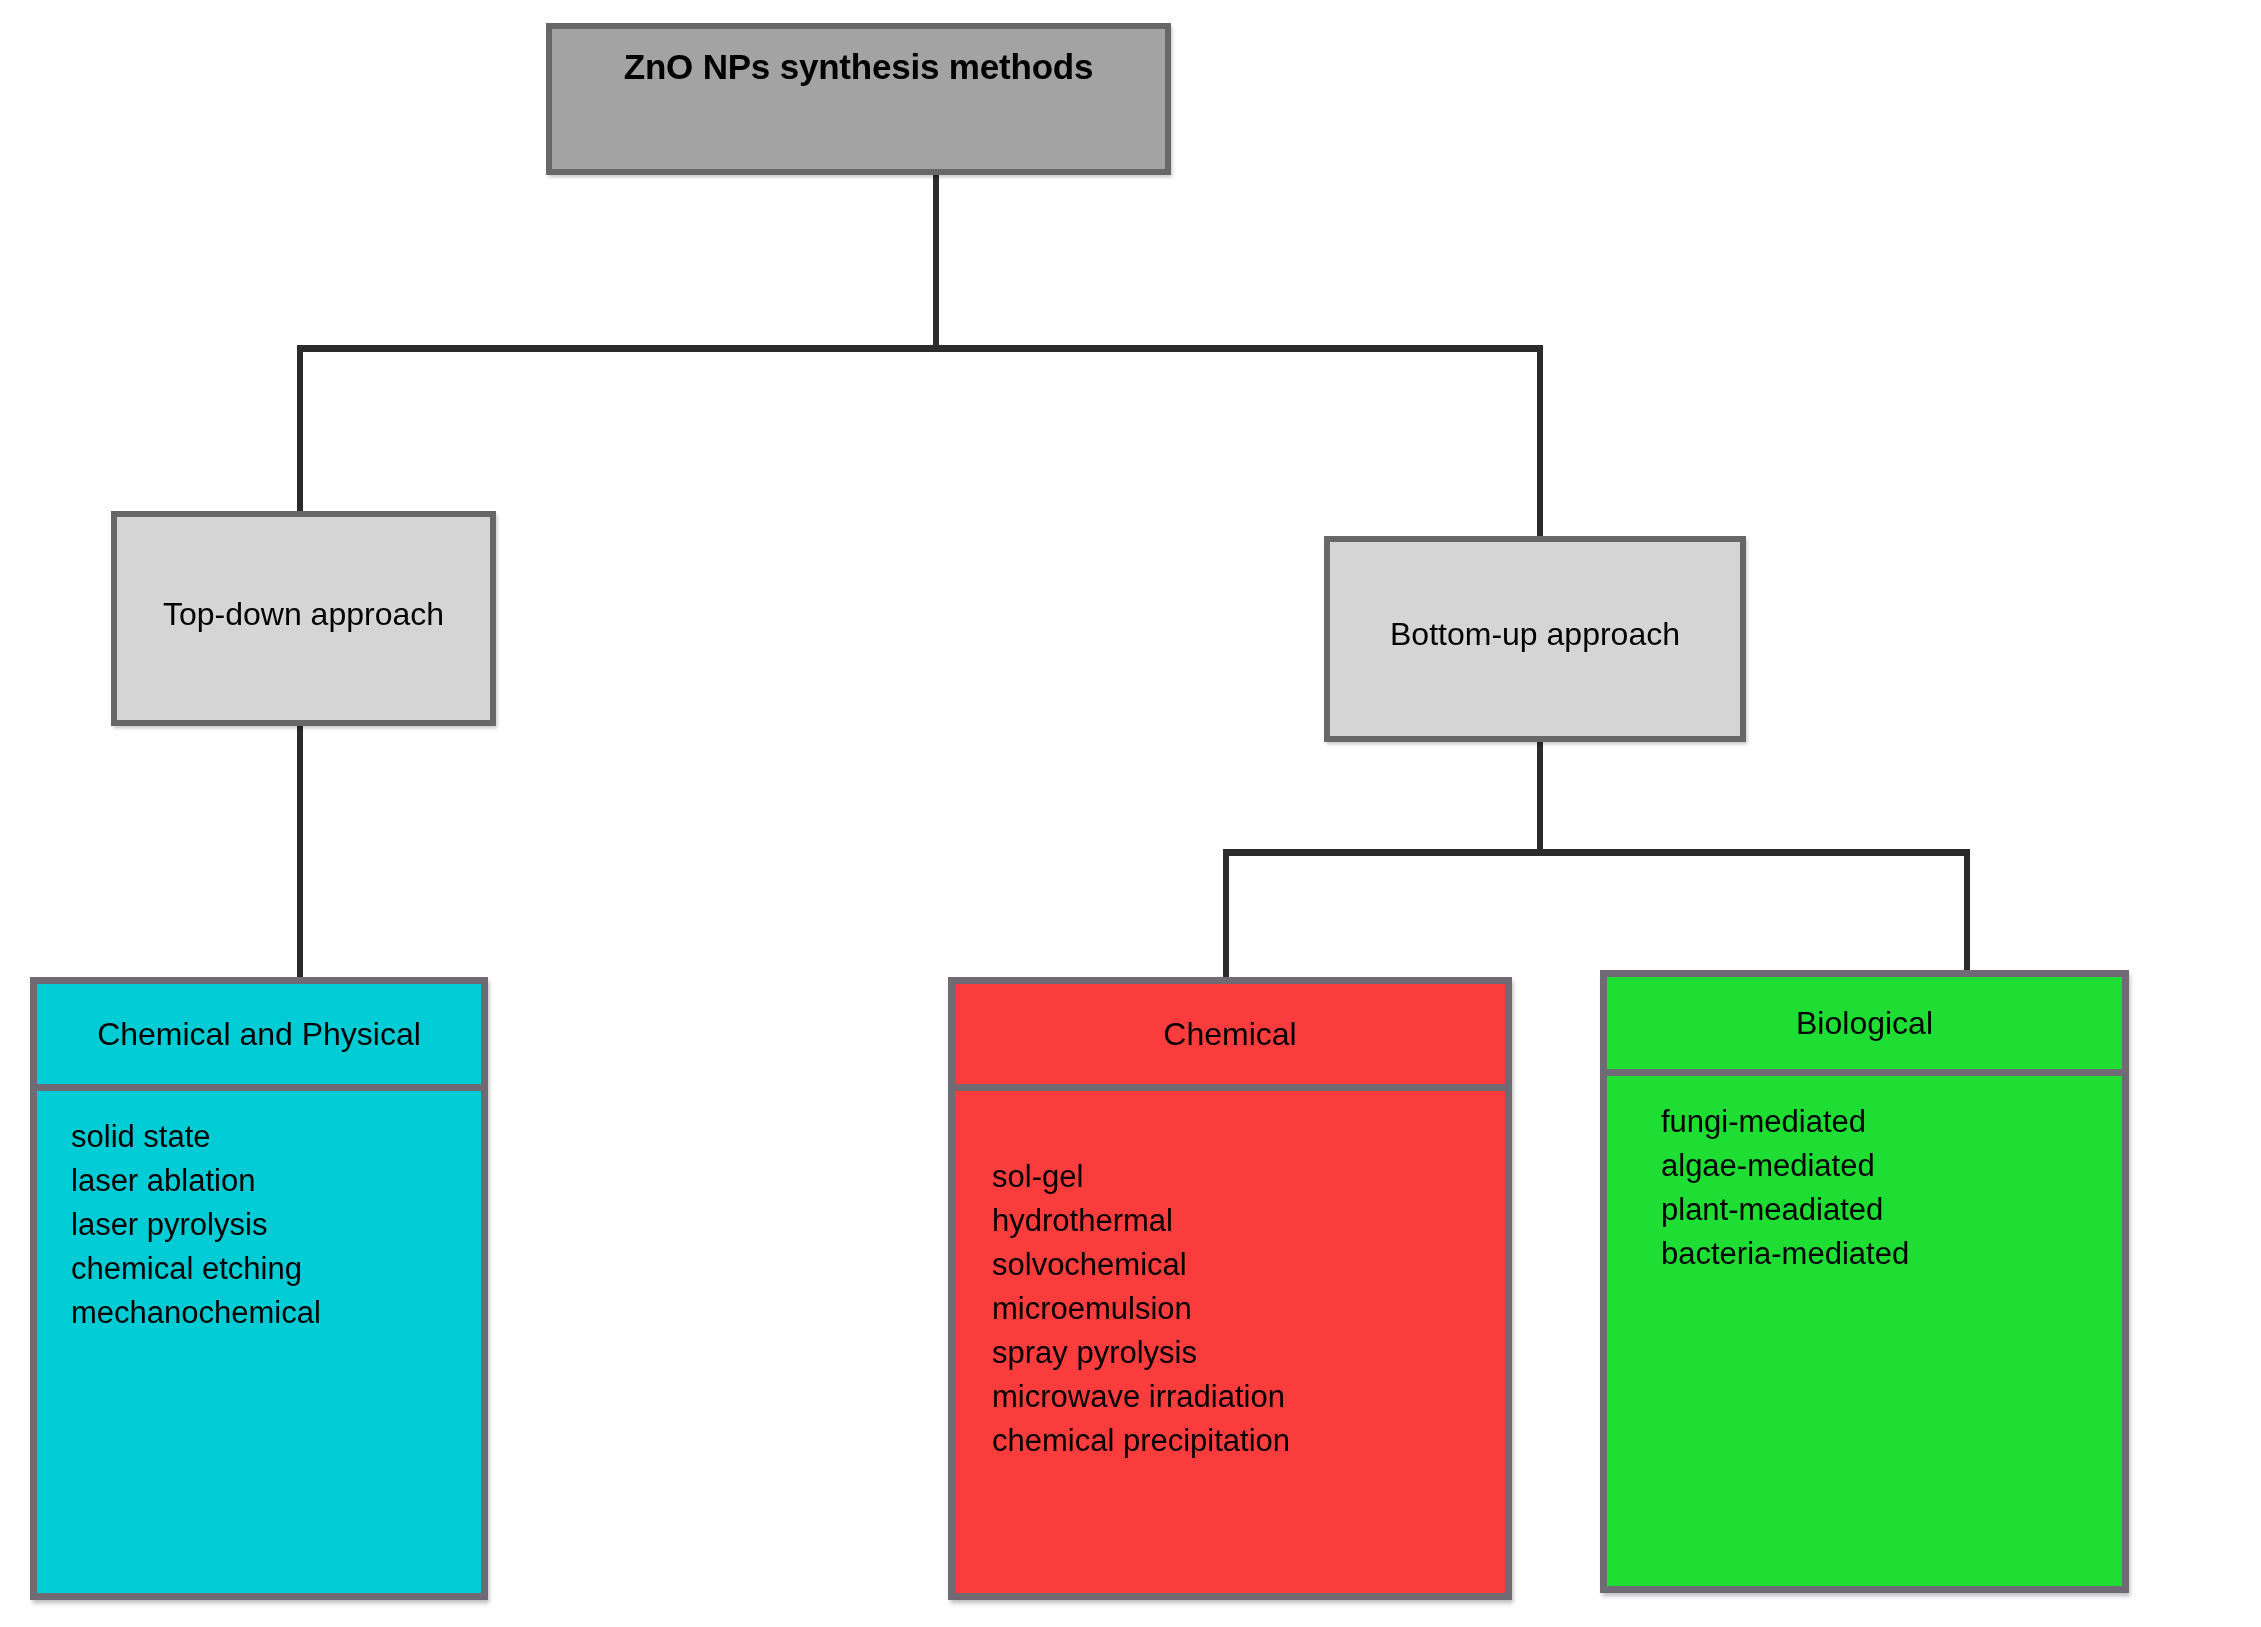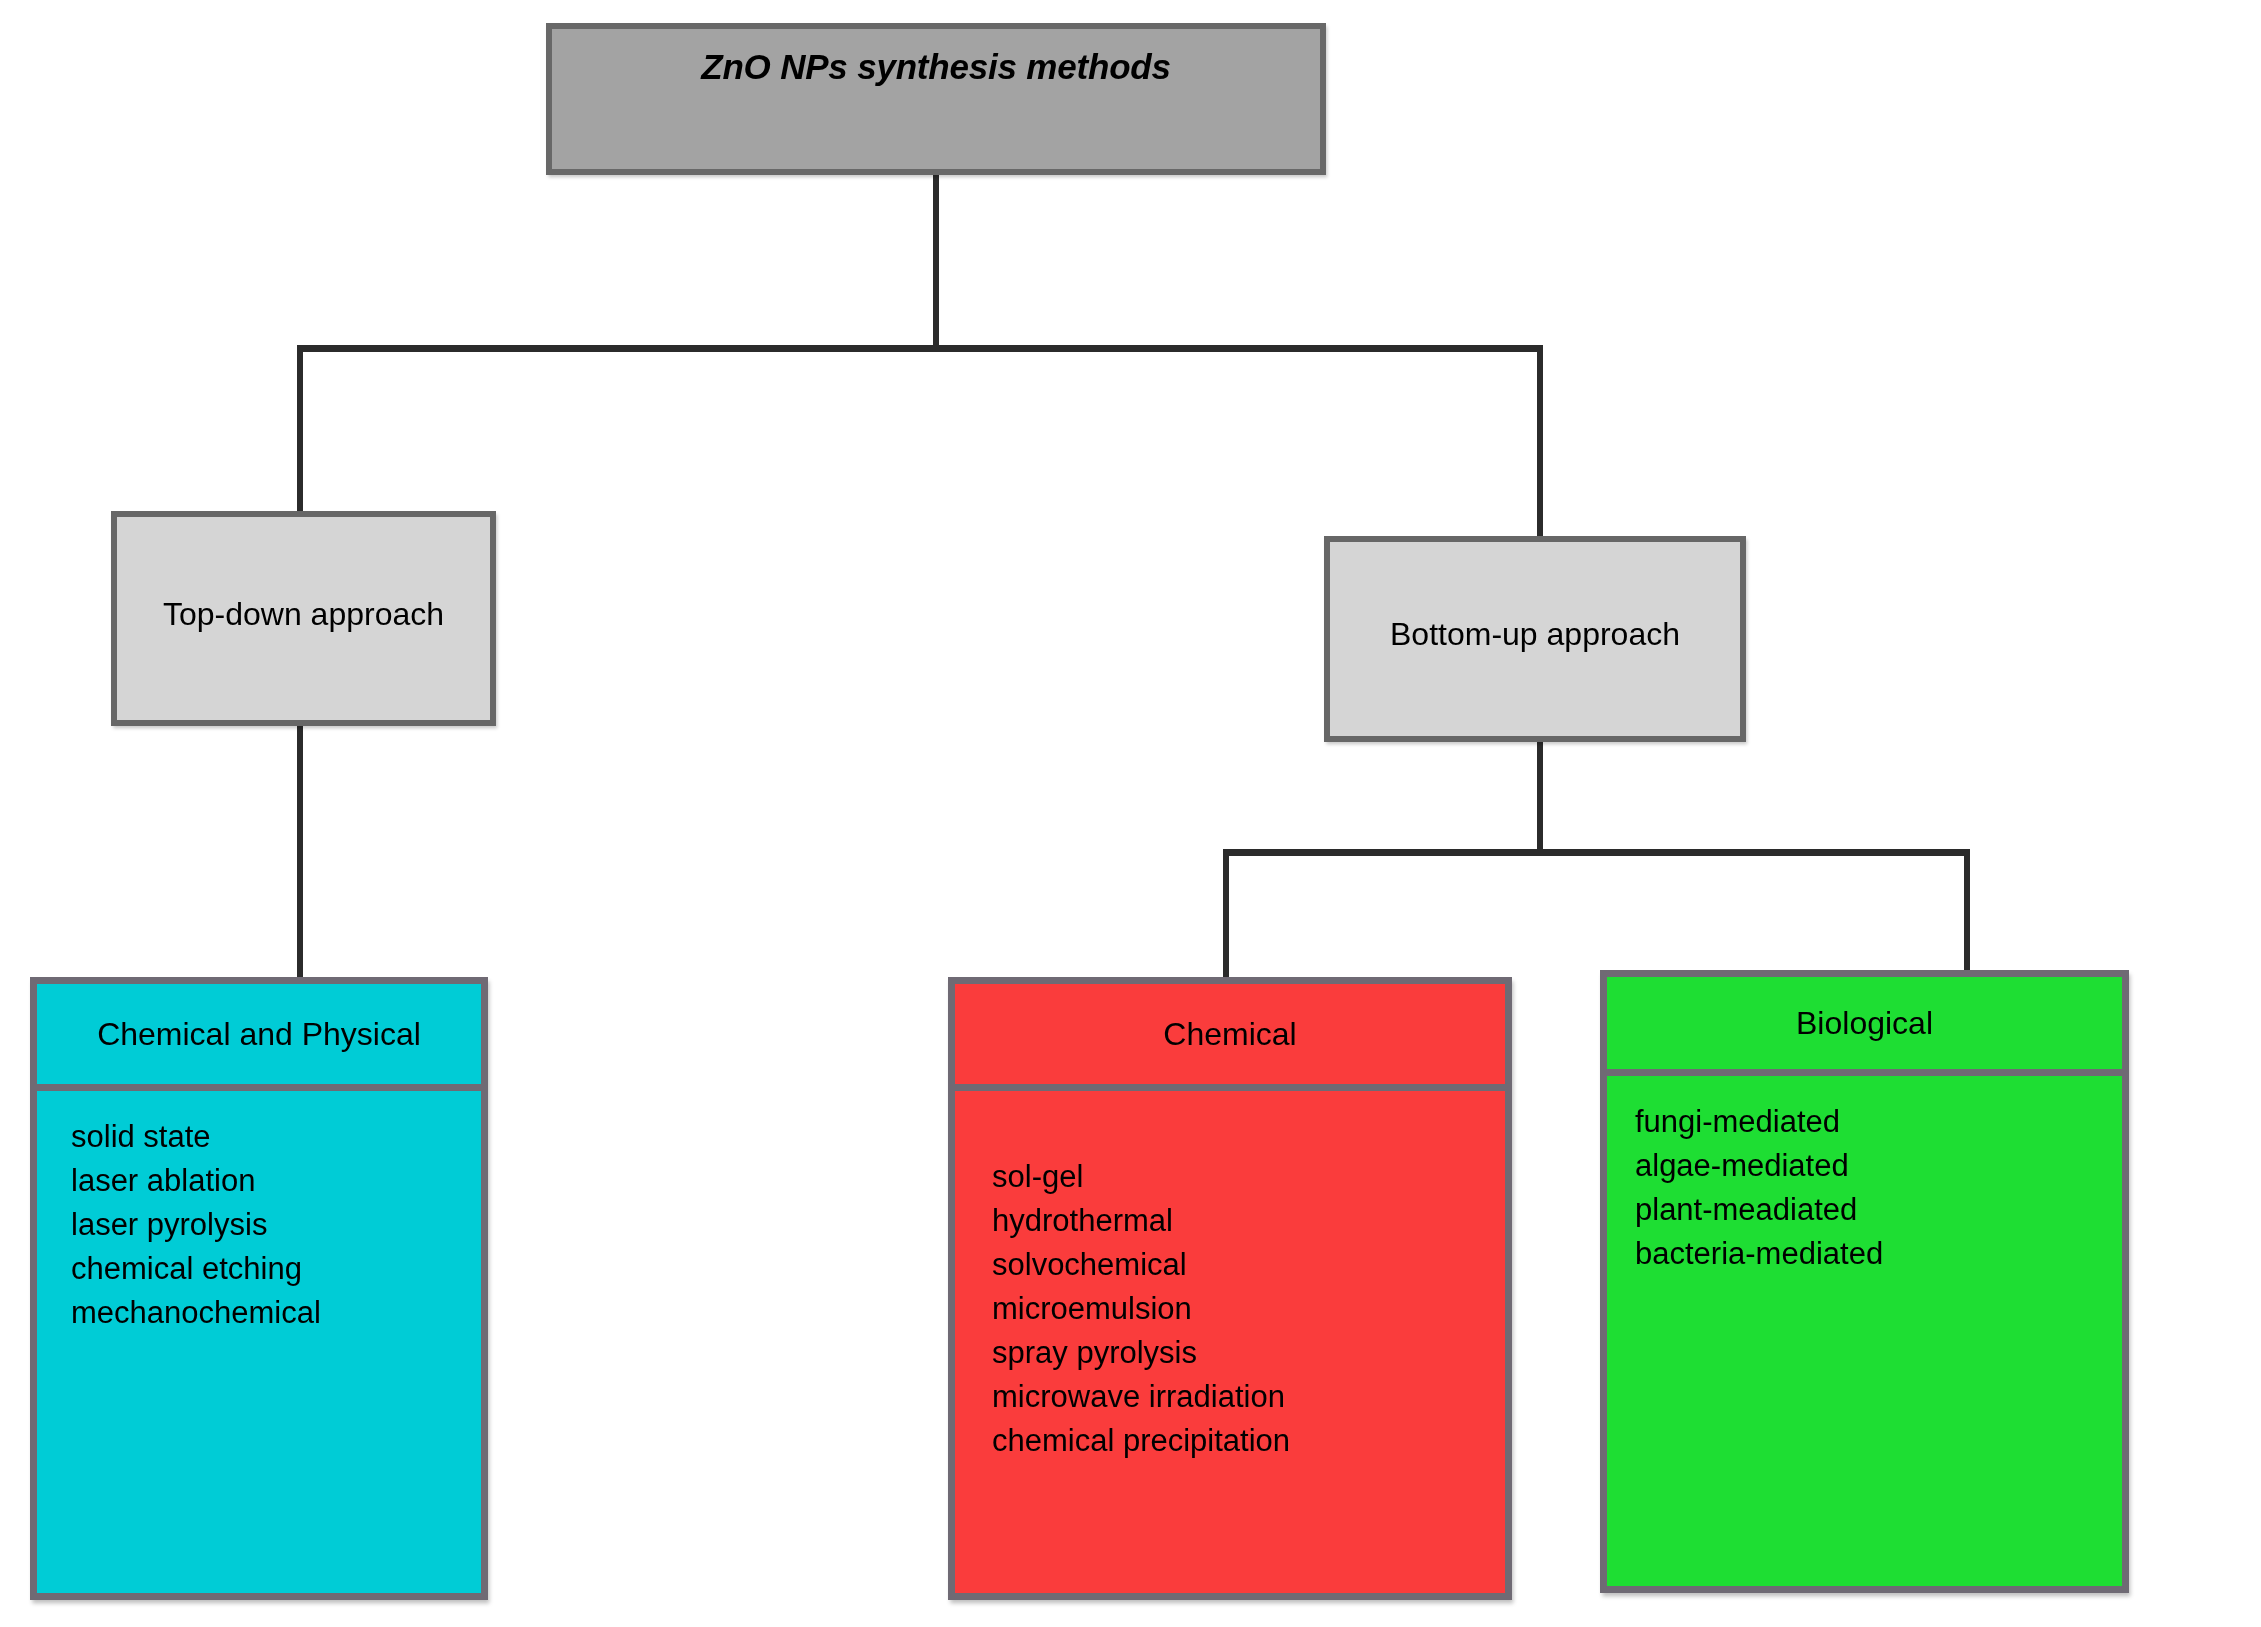--- a/index.html
+++ b/index.html
@@ -105,21 +105,21 @@
   .panel-cyan   { background: #00ccd6; }
   .panel-cyan   .panel-header { background: #00ccd6; height: 107px; }
   .panel-cyan   .panel-body   { background: #00ccd6; padding-left: 34px; }
 
   .panel-red    { background: #fa3c3c; gap: 40px; }
   .panel-red    .panel-header { background: #fa3c3c; height: 107px; }
   .panel-red    .panel-body   { background: #fa3c3c; padding-left: 37px; }
 
   .panel-green  { background: #1ede33; }
   .panel-green  .panel-header { background: #1ede33; height: 99px; }
-  .panel-green  .panel-body   { background: #1ede33; padding-left: 28px; }
+  .panel-green  .panel-body   { background: #1ede33; padding-left: 54px; }
 </style>
 </head>
 <body>
 
 <div id="canvas">
 
   <div class="line" style="left:933px; top:175px; width:6.3px; height:175px;"></div>
 
   <div class="line" style="left:297px; top:345px; width:1246px; height:7px;"></div>
 
@@ -130,21 +130,21 @@
   <div class="line" style="left:297px; top:725px; width:6.3px; height:252px;"></div>
 
   <div class="line" style="left:1537px; top:742px; width:6.3px; height:113px;"></div>
 
   <div class="line" style="left:1223px; top:849px; width:747px; height:7px;"></div>
 
   <div class="line" style="left:1223px; top:849px; width:6.3px; height:128px;"></div>
 
   <div class="line" style="left:1964px; top:849px; width:6.3px; height:121px;"></div>
 
-  <div class="node node-root" style="left:546px; top:22.6px; width:780px; height:152px;font-style:italic;">
+  <div class="node node-root" style="left:546px; top:22.6px; width:625px; height:152px;">
     <div class="node-title root-title">ZnO NPs synthesis methods</div>
   </div>
 
   <div class="node node-approach" style="left:111px; top:511px; width:385px; height:215px;">
     <div class="node-title approach-title">Top-down approach</div>
   </div>
 
   <div class="node node-approach" style="left:1324px; top:536px; width:422px; height:206px;">
     <div class="node-title approach-title">Bottom-up approach</div>
   </div>

